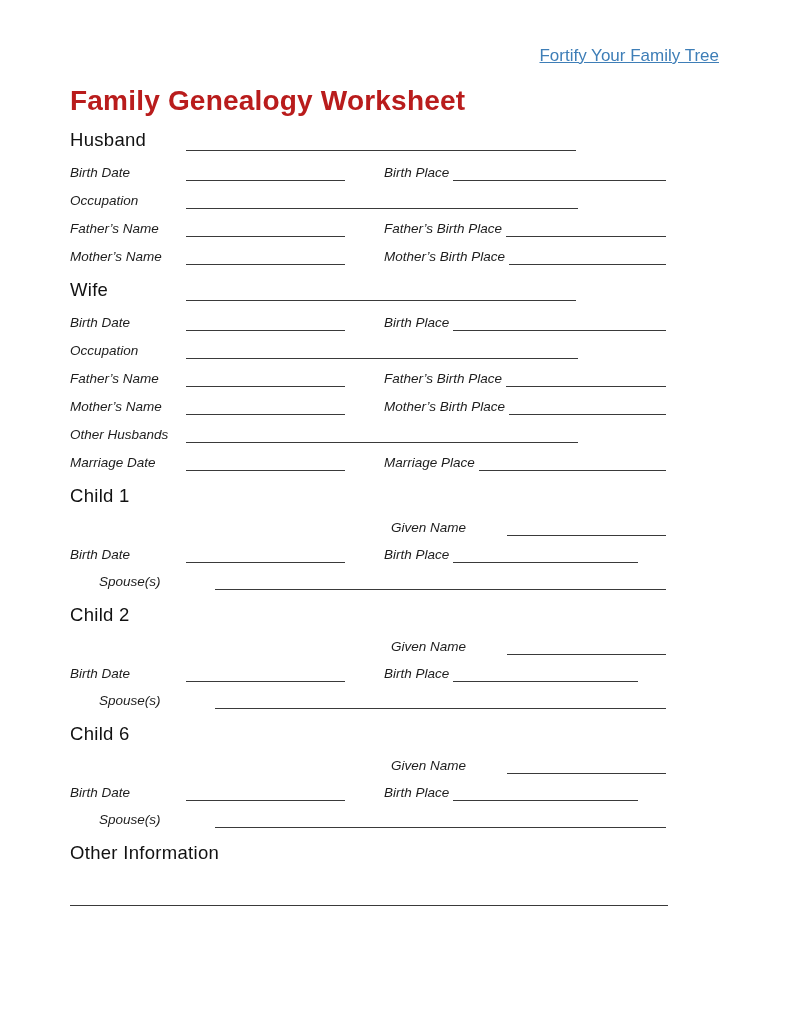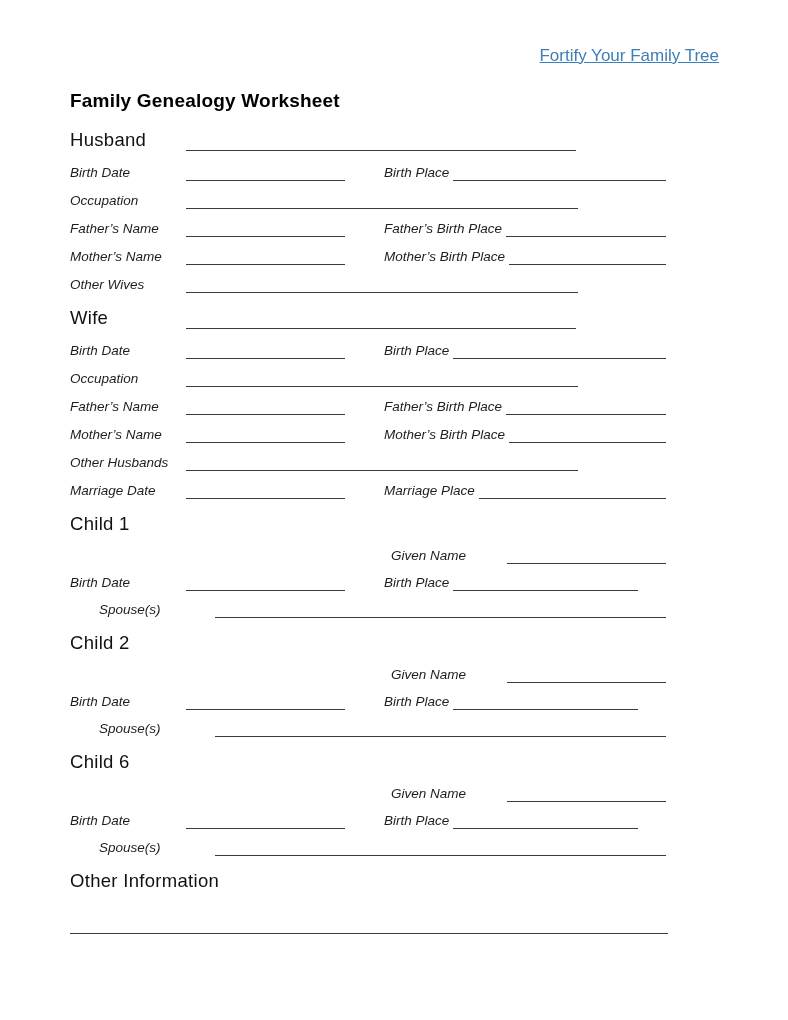--- a/index.html
+++ b/index.html
@@ -1,20 +1,20 @@
 <!DOCTYPE html>
 <html><head>
 <meta charset="utf-8">
 <style>
   html,body{margin:0;padding:0;background:#ffffff;}
   body{width:788px;height:1020px;font-family:"Liberation Sans","DejaVu Sans",sans-serif;color:#1d1d1d;}
   .page{box-sizing:border-box;width:788px;height:1020px;padding:46px 69px 0 70px;background:#fff;}
   .toplink-row{text-align:right;height:16px;}
   .toplink-row a{color:#3e7eb7;font-size:17px;text-decoration:underline;cursor:pointer;}
-  h1.title{margin:25px 0 0 0;font-size:19px;line-height:28px;font-weight:700;letter-spacing:.2px;color:#000000;}
+  h1.title{margin:25px 0 0 0;font-size:28px;line-height:28px;font-weight:700;letter-spacing:.2px;color:#b91c1c;}
   .sec-head{display:flex;align-items:flex-end;height:24px;margin-top:12px;width:596px;}
   .sec-title{min-width:116px;font-size:18.5px;letter-spacing:.3px;color:#111;line-height:22px;white-space:nowrap;}
   .row{display:flex;align-items:flex-end;height:28px;width:596px;}
   .row.first{margin-top:2px;}
   .child-rows .row{height:27px;justify-content:flex-end;}
   .row.narrow{width:568px;}
   .lbl{width:116px;font-size:13.5px;line-height:17px;color:#1d1d1d;white-space:nowrap;font-style:italic;}
   .lbl2{width:auto;margin-left:39px;padding-right:4px;}
   .line{border-bottom:1px solid #3a3a3a;height:14px;}
   .line1{width:159px;}
@@ -54,24 +54,20 @@
     <span class="lbl">Father’s Name</span>
     <span class="line line1"></span>
     <span class="lbl lbl2">Father’s Birth Place</span>
     <span class="line line2"></span>
   </div>
   <div class="row">
     <span class="lbl">Mother’s Name</span>
     <span class="line line1"></span>
     <span class="lbl lbl2">Mother’s Birth Place</span>
     <span class="line line2"></span>
-  </div>
-  <div class="row">
-    <span class="lbl">Other Wives</span>
-    <span class="line line-long"></span>
   </div>
 
   <div class="sec-head">
     <span class="sec-title">Wife</span>
     <span class="line line-head"></span>
   </div>
   <div class="row first">
     <span class="lbl">Birth Date</span>
     <span class="line line1"></span>
     <span class="lbl lbl2">Birth Place</span>

